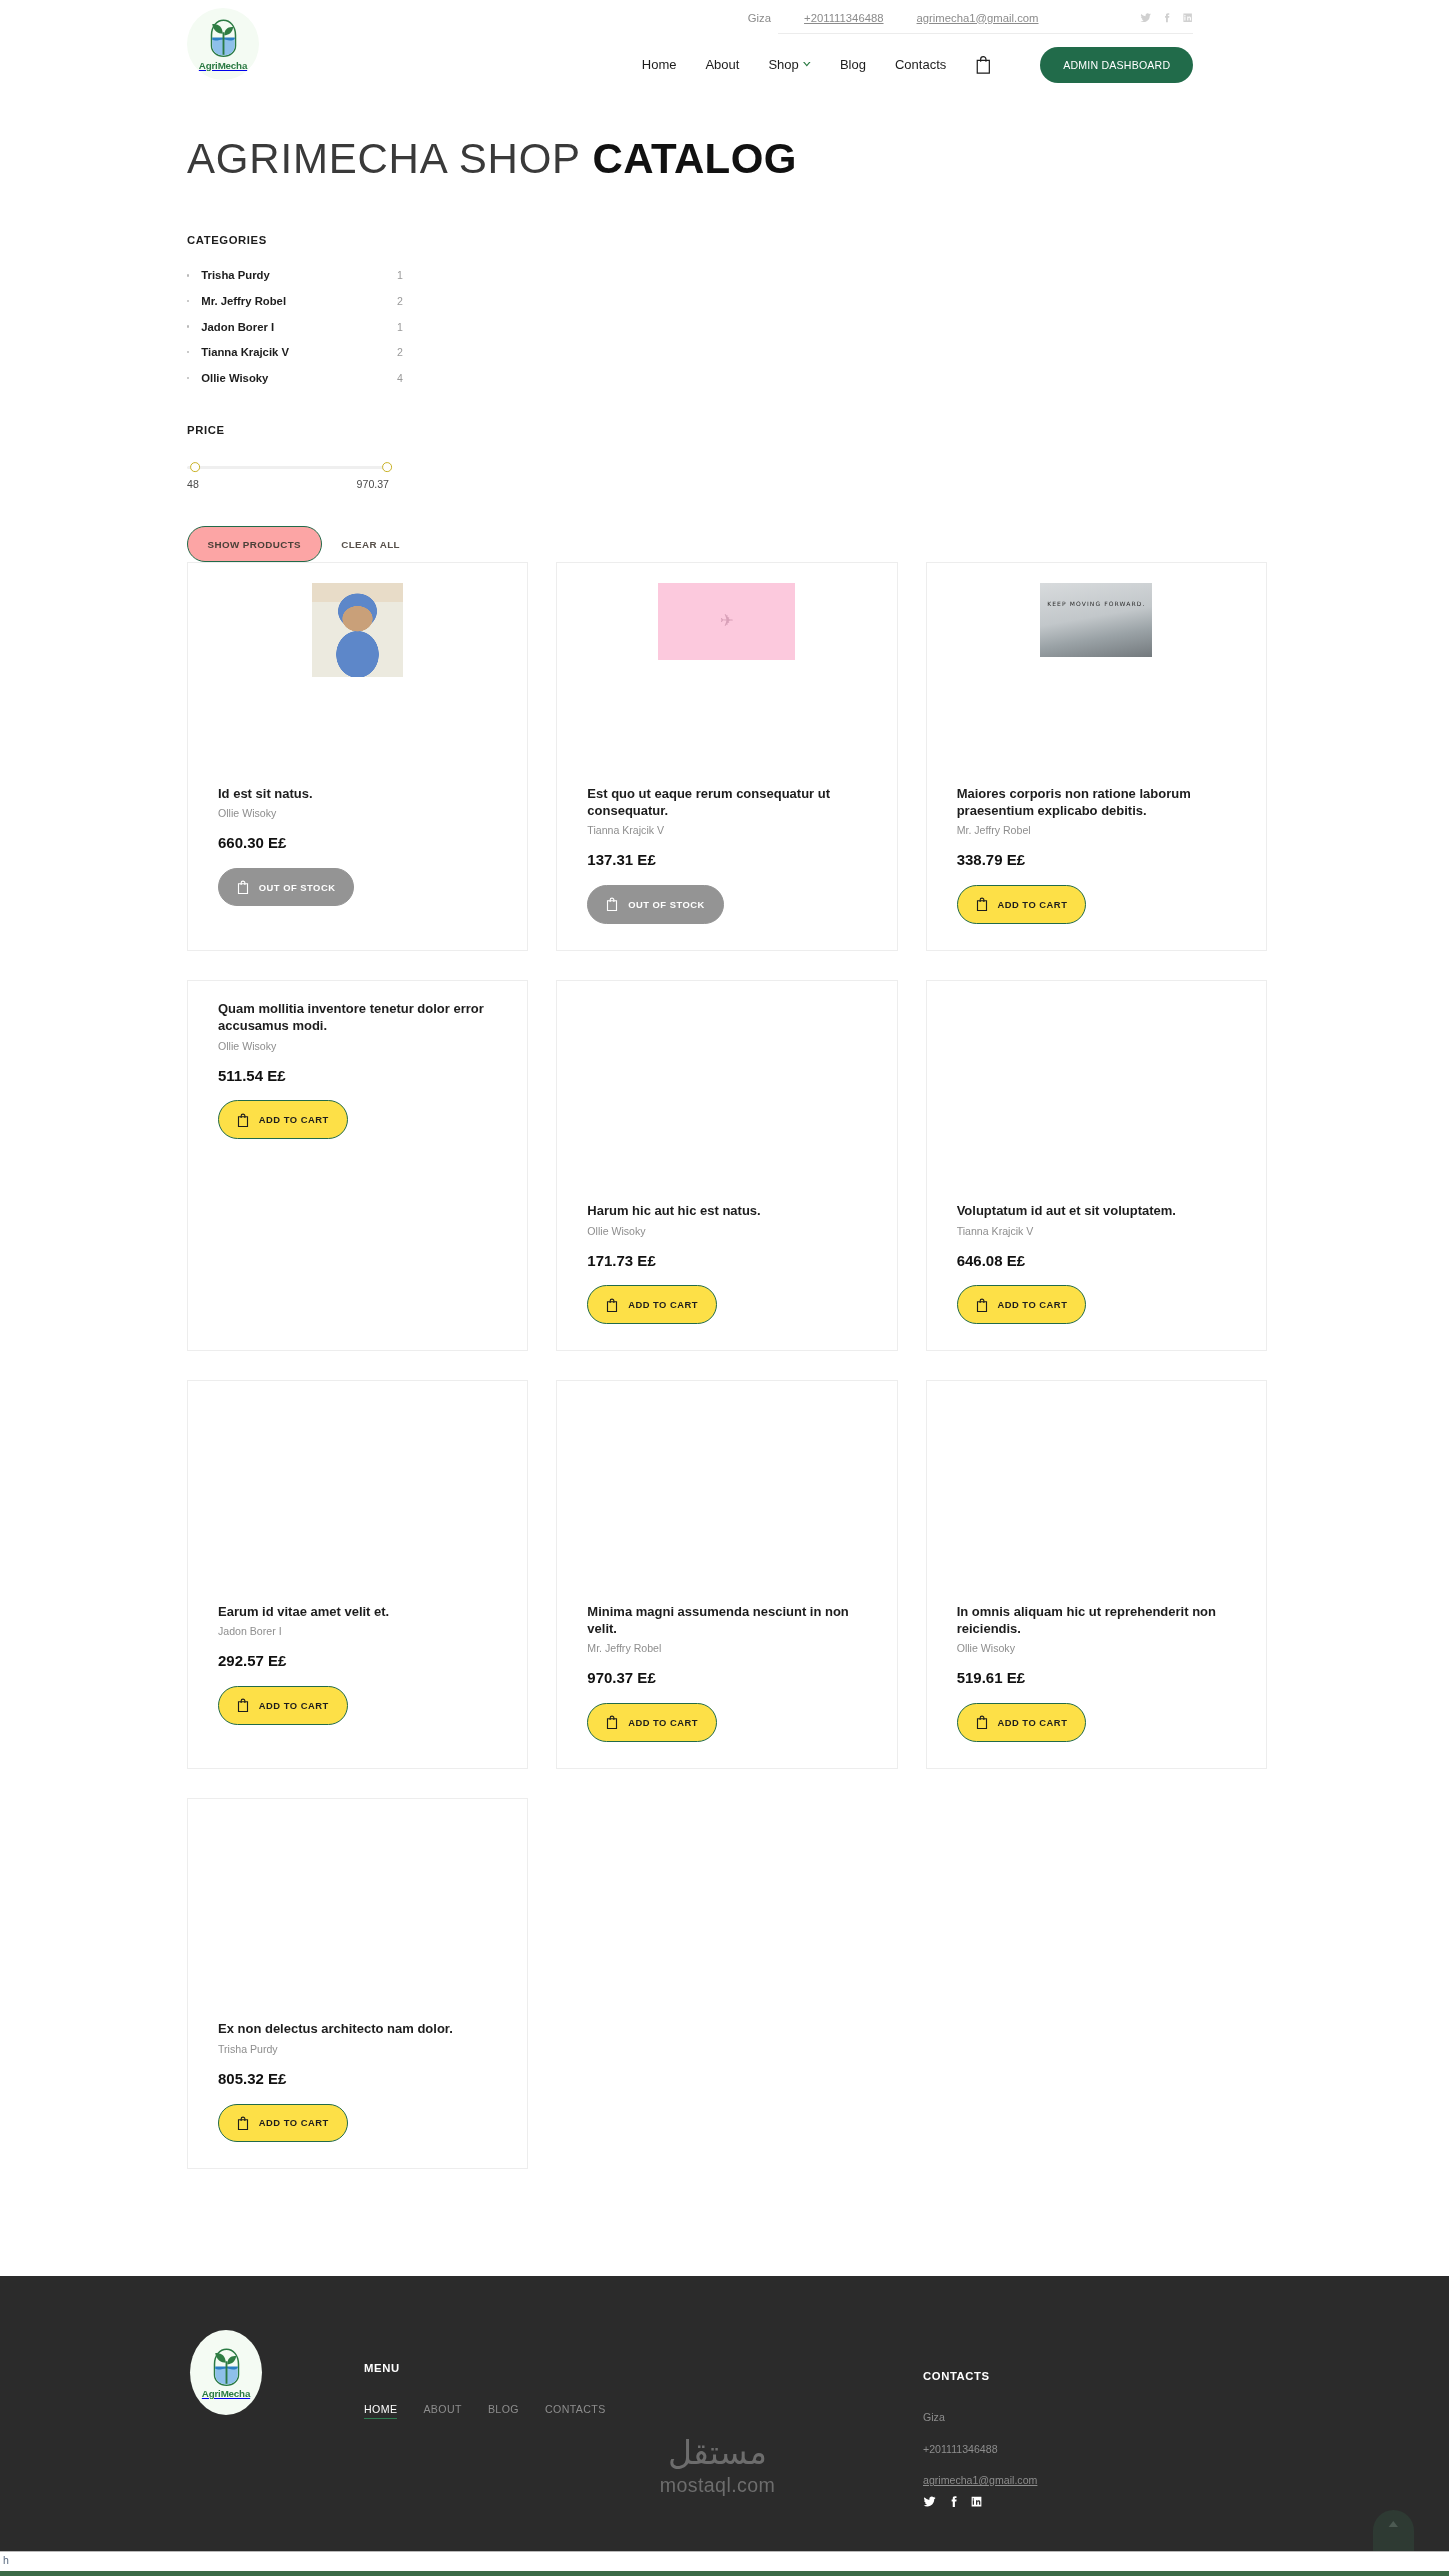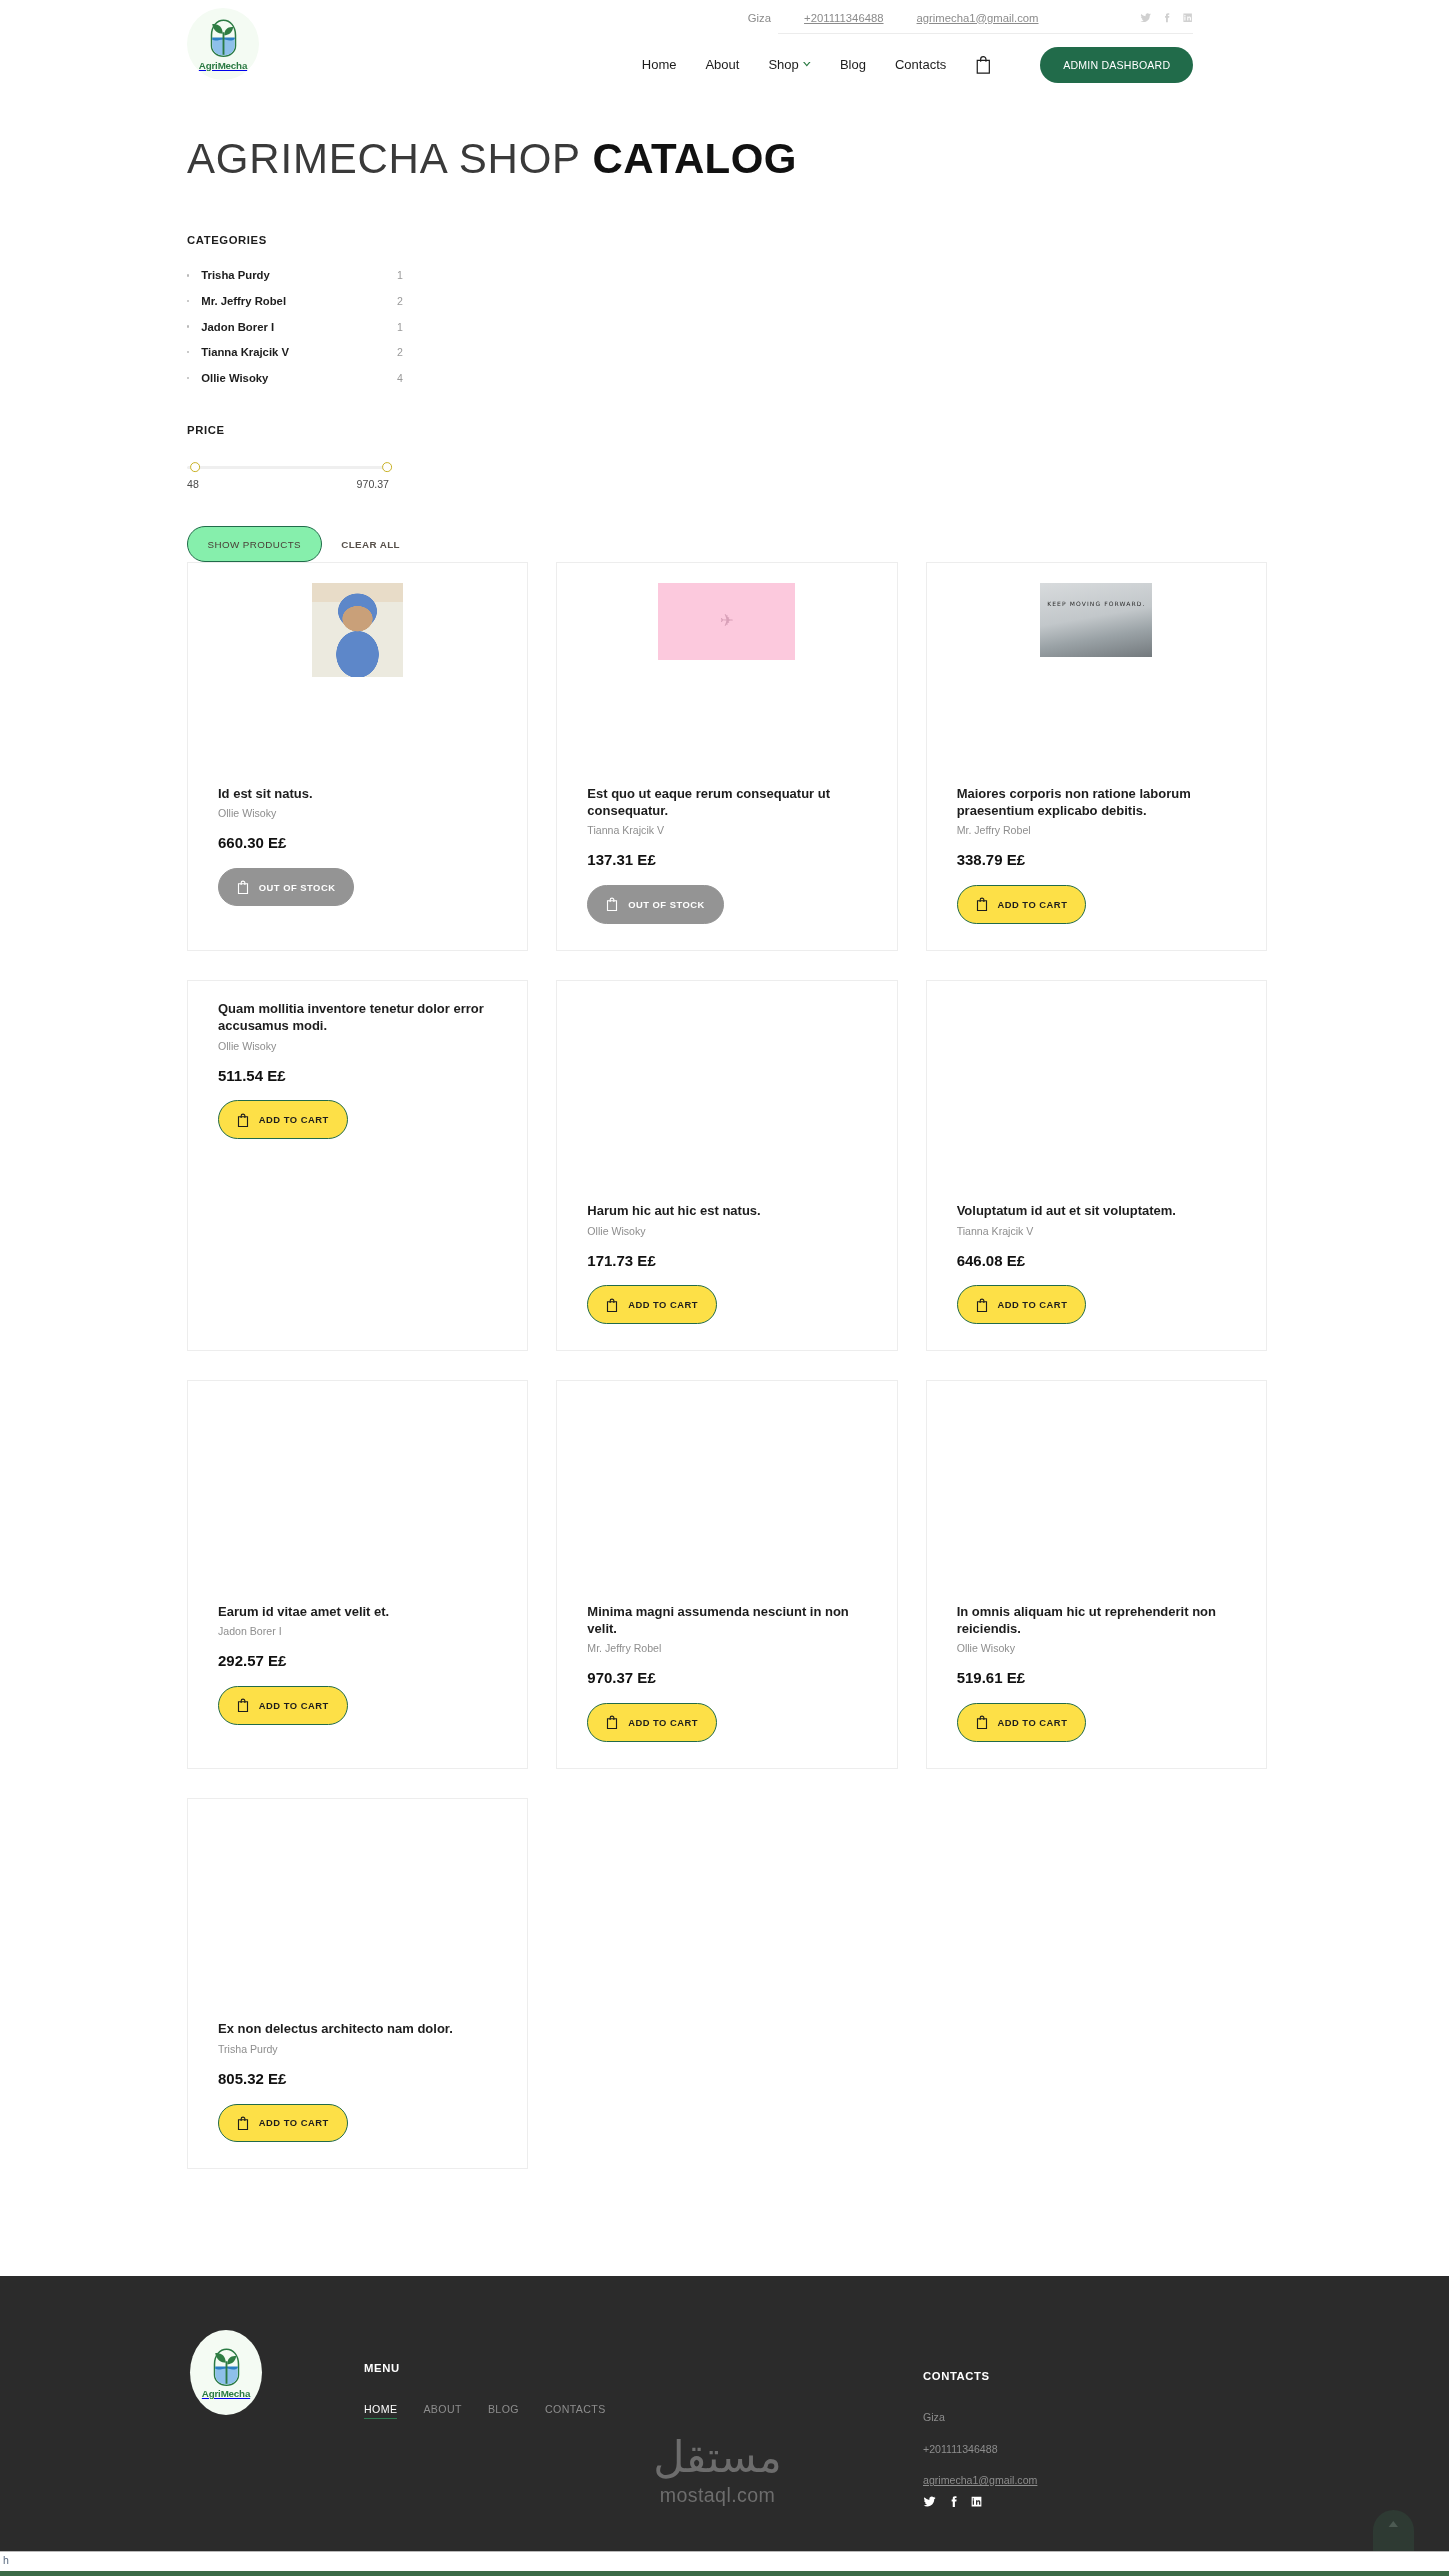--- a/index.html
+++ b/index.html
@@ -143,23 +143,23 @@
     display: flex; justify-content: space-between;
     margin-top: 9px;
     font-size: 10.6px; color: #4a4a4a;
   }
   .filter-actions {
     margin-top: 36px;
     display: flex; align-items: center; gap: 19.6px;
   }
   .show-btn {
     border: 0.8px solid #216b4a;
-    background: #86efac;
+    background: #fca5a5;
     color: #4a4038;
-    font-size: 9.8px; font-weight: normal;
+    font-size: 9.8px; font-weight: bold;
     letter-spacing: 0.4px;
     border-radius: 22.7px;
     padding: 11.3px 19.6px;
     cursor: pointer;
     white-space: nowrap;
   }
   .clear-btn {
     background: none; border: none;
     color: #57504a;
     font-size: 9.8px; font-weight: bold;
@@ -307,21 +307,21 @@
   .footer-contacts .line a { color: #8d8d8d; text-decoration: underline; }
   .footer-social { display: flex; gap: 10.6px; margin-top: 9px; }
   .footer-social .sicon { width: 13px; height: 13px; fill: #ffffff; display: block; }
 
   .watermark {
     position: absolute; left: 627px; top: 160px;
     width: 181px; text-align: center;
     color: #6d6d6d;
   }
   .watermark .ar {
-    font-size: 43px; line-height: 1;
+    font-size: 33px; line-height: 1;
     font-family: "DejaVu Sans", sans-serif;
   }
   .watermark .en { font-size: 19.6px; margin-top: 4.5px; letter-spacing: 0.4px; }
 
   .to-top {
     position: absolute; right: 36px; bottom: 0;
     width: 41px; height: 41px;
     border-radius: 50% 50% 0 0;
     background: #2e3a33;
     display: flex; align-items: flex-start; justify-content: center;

